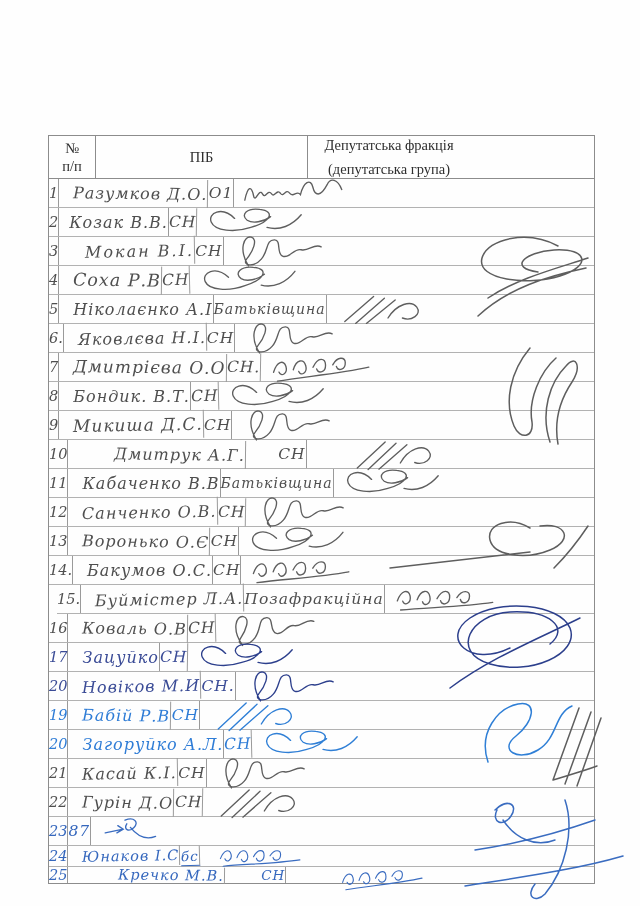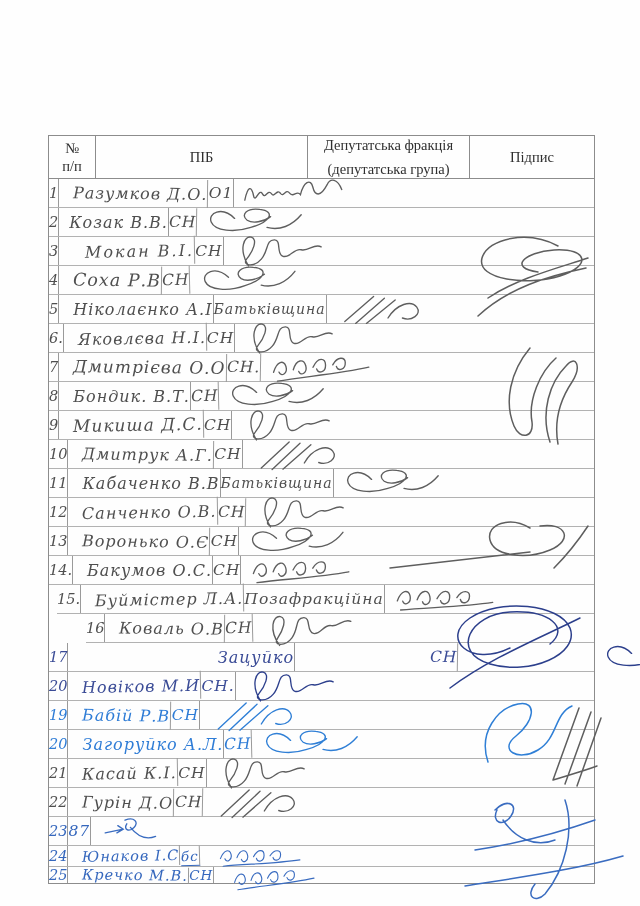--- a/index.html
+++ b/index.html
@@ -103,23 +103,20 @@
         <span>№</span>
         <span>п/п</span>
       </div>
       <div class="hcell c-name">
         <span>ПІБ</span>
       </div>
       <div class="hcell c-frac">
         <span>Депутатська фракція</span>
         <span>(депутатська група)</span>
       </div>
-      <div class="hcell c-sig">
-        <span>Підпис</span>
-      </div>
     </div>
     <div id="tbody">
   <div class="row" style="height: 28px;">
     <div class="cell num hand ink-pencil">1</div>
     <div class="cell name hand ink-pencil">Разумков Д.О.</div>
     <div class="cell frac hand ink-pencil">О1</div>
     <div class="cell sig sig-pencil">
       <svg class="sigsvg" viewBox="0 0 120 40" height="36" style="transform: rotate(-2deg);">
               <use href="#sig-a"></use>
             </svg>
@@ -207,21 +204,21 @@
     <div class="cell num hand ink-pencil">9</div>
     <div class="cell name hand ink-pencil">Микиша Д.С.</div>
     <div class="cell frac hand ink-pencil">СН</div>
     <div class="cell sig sig-pencil">
       <svg class="sigsvg" viewBox="0 0 120 40" height="36" style="transform: rotate(2deg);">
               <use href="#sig-c"></use>
             </svg>
     </div>
   </div>
 
-  <div class="row" style="height: 28px;">
+  <div class="row" style="height: 28px; gap: 32px;">
     <div class="cell num hand ink-pencil">10</div>
     <div class="cell name hand ink-pencil">Дмитрук А.Г.</div>
     <div class="cell frac hand ink-pencil">СН</div>
     <div class="cell sig sig-pencil">
       <svg class="sigsvg" viewBox="0 0 120 40" height="36" style="transform: rotate(-2deg);">
               <use href="#sig-d"></use>
             </svg>
     </div>
   </div>
 
@@ -273,32 +270,32 @@
     <div class="cell num hand ink-pencil">15.</div>
     <div class="cell name hand ink-pencil">Буймістер Л.А.</div>
     <div class="cell frac hand ink-pencil">Позафракційна</div>
     <div class="cell sig sig-pencil">
       <svg class="sigsvg" viewBox="0 0 120 40" height="36" style="transform: rotate(2deg);">
               <use href="#sig-e"></use>
             </svg>
     </div>
   </div>
 
-  <div class="row" style="height: 28px; margin-left: 37px;">
+  <div class="row" style="height: 28px;">
     <div class="cell num hand ink-pencil">16</div>
     <div class="cell name hand ink-pencil">Коваль О.В</div>
     <div class="cell frac hand ink-pencil">СН</div>
     <div class="cell sig sig-pencil">
       <svg class="sigsvg" viewBox="0 0 120 40" height="36" style="transform: rotate(-2deg);">
               <use href="#sig-c"></use>
             </svg>
     </div>
   </div>
 
-  <div class="row" style="height: 28px; justify-content: space-between;">
+  <div class="row" style="height: 28px;">
     <div class="cell num hand ink-navy">17</div>
     <div class="cell name hand ink-navy">Зацуйко</div>
     <div class="cell frac hand ink-navy">СН</div>
     <div class="cell sig sig-navy">
       <svg class="sigsvg" viewBox="0 0 120 40" height="36" style="transform: rotate(0deg);">
               <use href="#sig-b"></use>
             </svg>
     </div>
   </div>
 
@@ -371,21 +368,21 @@
     <div class="cell num hand ink-blue">24</div>
     <div class="cell name hand ink-blue">Юнаков І.С</div>
     <div class="cell frac hand u ink-blue">бс</div>
     <div class="cell sig sig-blue">
       <svg class="sigsvg" viewBox="0 0 120 40" height="30" style="transform: rotate(2deg);">
               <use href="#sig-e"></use>
             </svg>
     </div>
   </div>
 
-  <div class="row" style="height: 16px;">
+  <div class="row" style="height: 16px; gap: 36px;">
     <div class="cell num hand ink-blue">25</div>
     <div class="cell name hand ink-blue">Кречко М.В.</div>
     <div class="cell frac hand ink-blue">СН</div>
     <div class="cell sig sig-blue">
       <svg class="sigsvg" viewBox="0 0 120 40" height="30" style="transform: rotate(-2deg);">
               <use href="#sig-e"></use>
             </svg>
     </div>
   </div>
 </div>

